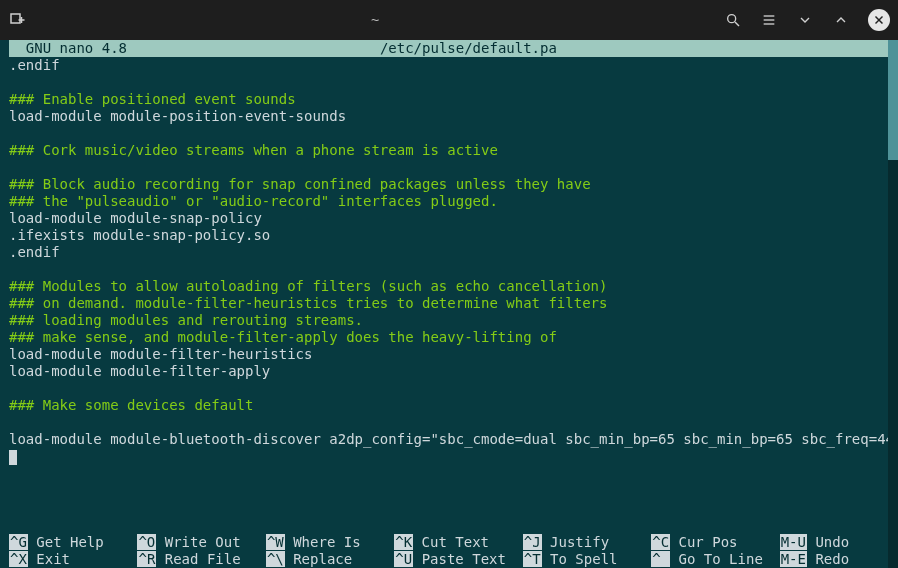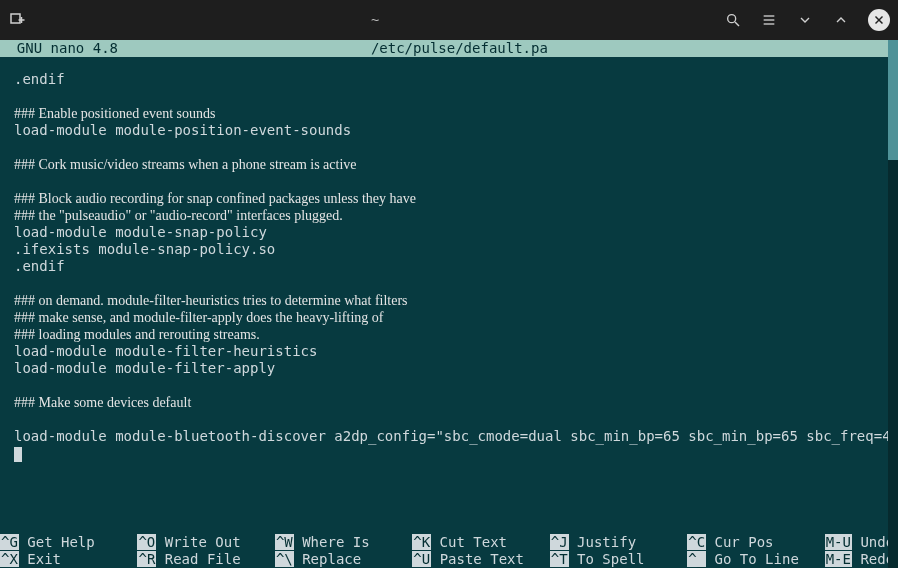--- a/index.html
+++ b/index.html
@@ -12,30 +12,30 @@
   .tb-center { color: #bfbfbf; font-size: 14px; font-family: sans-serif; }
   .tb-icon { width: 18px; height: 18px; display: inline-flex; align-items: center; justify-content: center; color: #d0d0d0; }
   .tb-close { width: 22px; height: 22px; border-radius: 50%; background: #e6e6e6; display: flex; align-items: center; justify-content: center; }
   .tb-close svg { stroke: #222; }
 
   
   .terminal { position: relative; height: calc(568px - 40px); background: #0b3a3f; background: #0a3238; background: #05383f;  padding: 0; font-size: 14px; line-height: 17px; }
   .terminal { background: #05383f; }
 
   
-  .headerbar, .line, .shortrow { white-space: pre; }
+  .headerbar, .line, .shortrow { white-space: pre; margin-left: 9px; }
   .headerbar { background: #9ec9bf; color: #042e32; font-weight: 500; height: 17px; }
-  .content { padding: 14px; }
+  .content { padding: 0; }
   .line { height: 17px; color: #cfd8dc; }
-  .c-comment { color: #e5e5e5; font-family: Liberation Serif, serif; } 
+  .c-comment { color: #84cc16; } 
   .c-plain { color: #cfd8dc; }   
   .cursor { display: inline-block; width: 8px; height: 15px; background: #cfd8dc; vertical-align: bottom; }
 
   .shortcuts { position: absolute; left: 0; right: 12px; bottom: 0; color: #cfd8dc; }
-  .shortrow { height: 17px; display: flex; gap: 9px; }
+  .shortrow { height: 17px; display: flex; }
   .sc { display: inline-block; }
   .key { background: #cfd8dc; color: #042e32; padding: 0 1px; }
 
   
   .scrollbar { position: absolute; right: 0; top: 0; bottom: 0; width: 10px; background: #062a2e; }
   .scrollthumb { position: absolute; right: 0; top: 0; width: 10px; height: 120px; background: #577; background: #3e8389; }
   .scrollthumb { background: #4f9298; }
 
   
   .terminal, .content { background: #073a40; }
@@ -99,23 +99,24 @@
       <div class="line"><span class="c-plain">load-module module-position-event-sounds</span></div>
       <div class="line"><span class="c-plain"></span></div>
       <div class="line"><span class="c-comment">### Cork music/video streams when a phone stream is active</span></div>
       <div class="line"><span class="c-plain"></span></div>
       <div class="line"><span class="c-comment">### Block audio recording for snap confined packages unless they have</span></div>
       <div class="line"><span class="c-comment">### the "pulseaudio" or "audio-record" interfaces plugged.</span></div>
       <div class="line"><span class="c-plain">load-module module-snap-policy</span></div>
       <div class="line"><span class="c-plain">.ifexists module-snap-policy.so</span></div>
       <div class="line"><span class="c-plain">.endif</span></div>
       <div class="line"><span class="c-plain"></span></div>
+      <div class="line"><span class="c-comment">### Modules to allow autoloading of filters (such as echo cancellation)</span></div>
       <div class="line"><span class="c-comment">### on demand. module-filter-heuristics tries to determine what filters</span></div>
+      <div class="line"><span class="c-comment">### loading modules and rerouting streams.</span></div>
       <div class="line"><span class="c-comment">### make sense, and module-filter-apply does the heavy-lifting of</span></div>
-      <div class="line"><span class="c-comment">### loading modules and rerouting streams.</span></div>
       <div class="line"><span class="c-plain">load-module module-filter-heuristics</span></div>
       <div class="line"><span class="c-plain">load-module module-filter-apply</span></div>
       <div class="line"><span class="c-plain"></span></div>
       <div class="line"><span class="c-comment">### Make some devices default</span></div>
       <div class="line"><span class="c-plain"></span></div>
       <div class="line"><span class="c-plain">load-module module-bluetooth-discover a2dp_config="sbc_cmode=dual sbc_min_bp=65 sbc_min_bp=65 sbc_freq=44k"</span></div>
       <div class="line"><span class="cursor"></span></div>
     </div>
 
   <div class="shortcuts">

